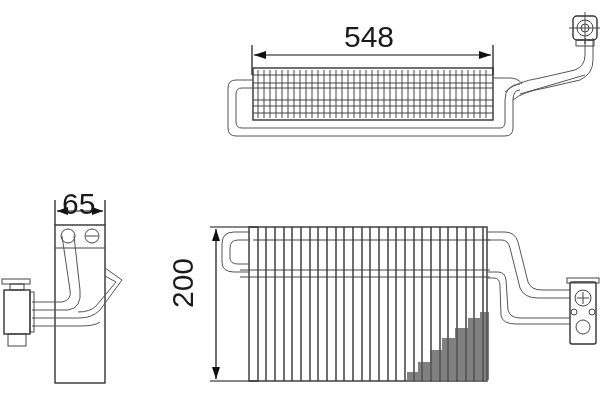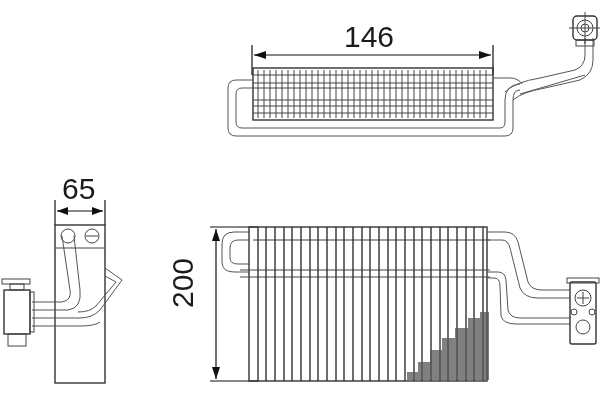--- a/index.html
+++ b/index.html
@@ -106,16 +106,16 @@
     <rect class="ln" x="567" y="278" width="32" height="5"></rect>
     <circle class="ln" cx="583" cy="298" r="8"></circle>
     <line class="ln" x1="577" y1="298" x2="589" y2="298"></line>
     <line class="ln" x1="583" y1="292" x2="583" y2="304"></line>
     <circle class="ln" cx="574" cy="312" r="3"></circle>
     <circle class="ln" cx="592" cy="312" r="3"></circle>
     <circle class="ln" cx="583" cy="327" r="7"></circle>
   </g>
 </svg>
 
-<div class="dim-label" style="left:344px; top:22px;">146</div>
-<div class="dim-label" style="left:62px; top:174px;text-align:right;">65</div>
+<div class="dim-label" style="left:344px; top:22px;">548</div>
+<div class="dim-label" style="left:62px; top:189px;text-align:right;">65</div>
 <div class="dim-label" style="left:168px; top:308px; transform:rotate(-90deg); transform-origin:left top;">200</div>
 </div>
 
 </body></html>

